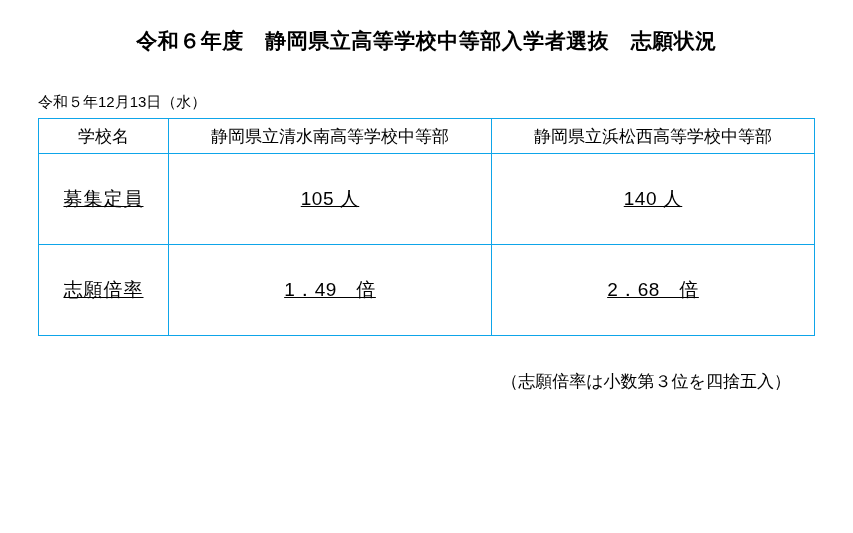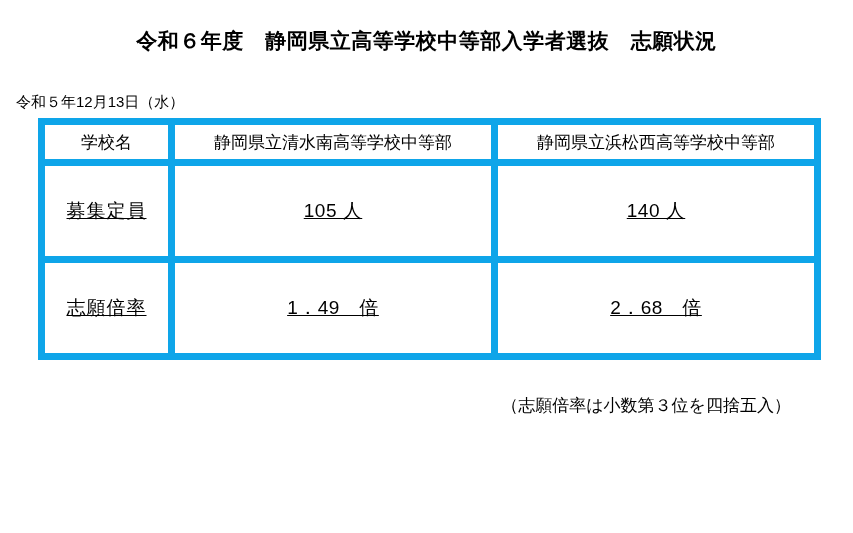--- a/index.html
+++ b/index.html
@@ -24,35 +24,35 @@
     text-align: center;
     font-size: 21px;
     font-weight: bold;
     letter-spacing: 0.5px;
     margin: 0;
     padding-top: 27px;
     font-family: Liberation Mono, monospace;
   }
   .date-line {
     margin: 0;
-    padding-left: 16px;
+    padding-left: 38px;
     padding-top: 38px;
     font-size: 15px;
     font-family: "Liberation Sans", "DejaVu Sans", sans-serif;
   }
   .table-wrap {
     padding: 6px 38px 0 38px;
   }
   table.stats {
     border-collapse: collapse;
     width: 777px;
     table-layout: fixed;
   }
   table.stats td, table.stats th {
-    border: 7px solid #0ea5e9;
+    border: 1px solid #0ea5e9;
     text-align: center;
     vertical-align: middle;
     font-weight: normal;
     font-family: "Liberation Sans", "DejaVu Sans", sans-serif;
   }
   table.stats thead th {
     height: 30px;
     font-size: 17px;
     padding: 2px 0;
   }

